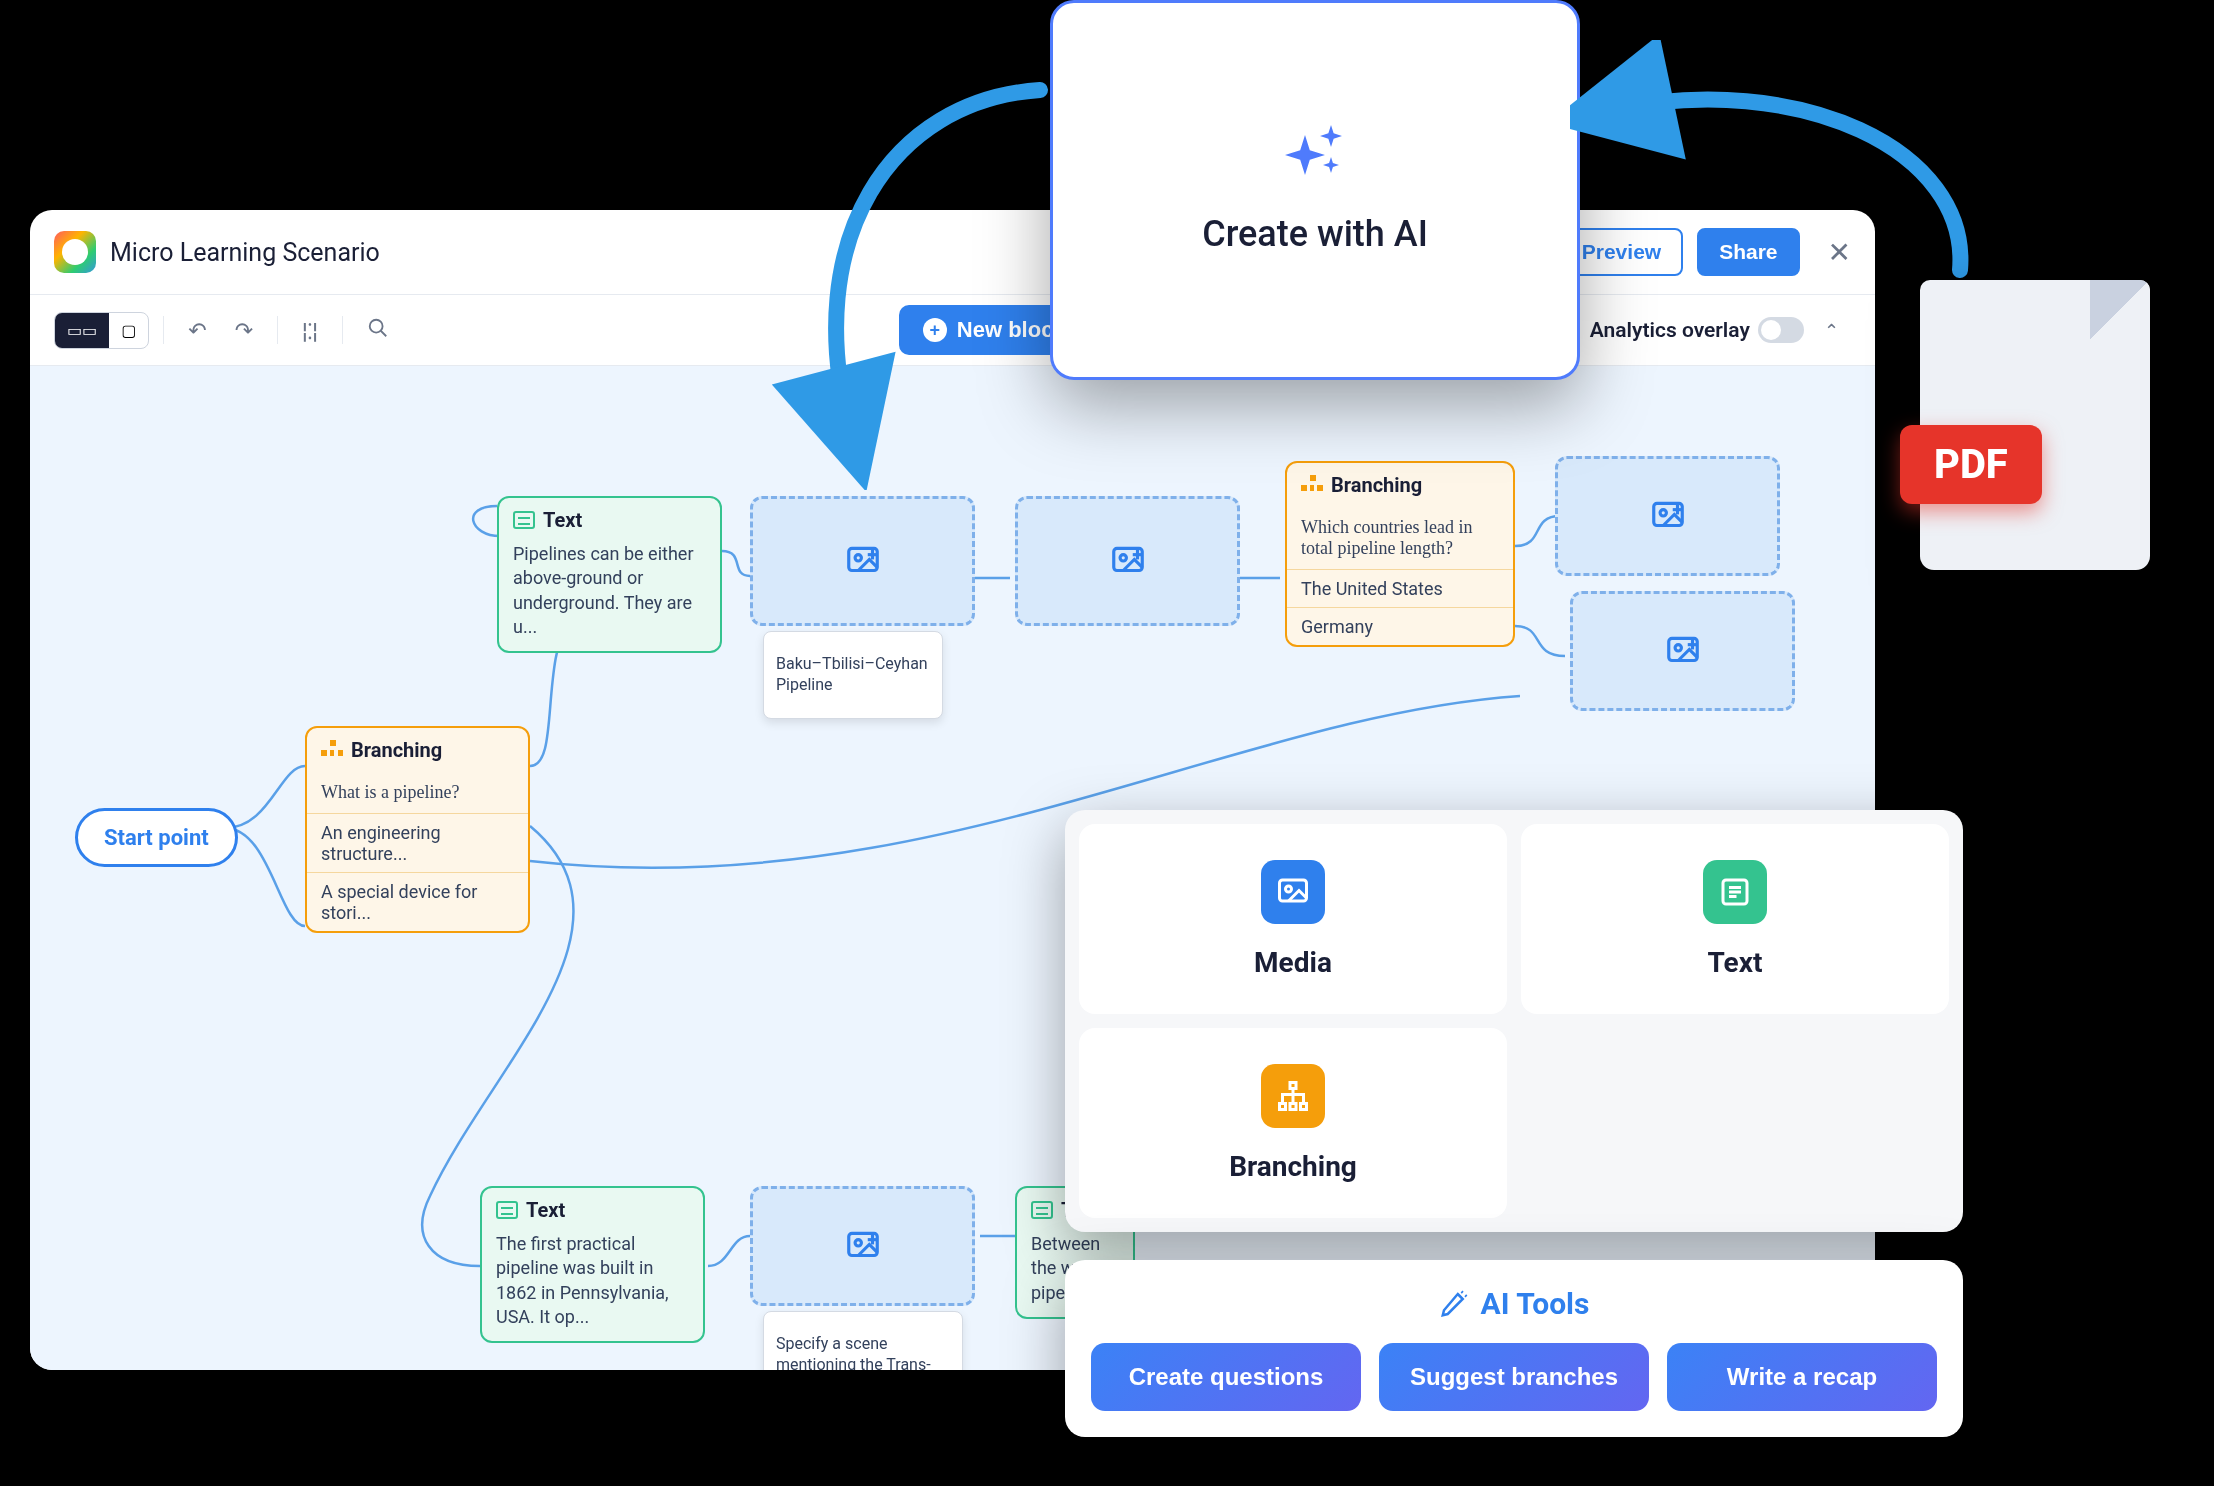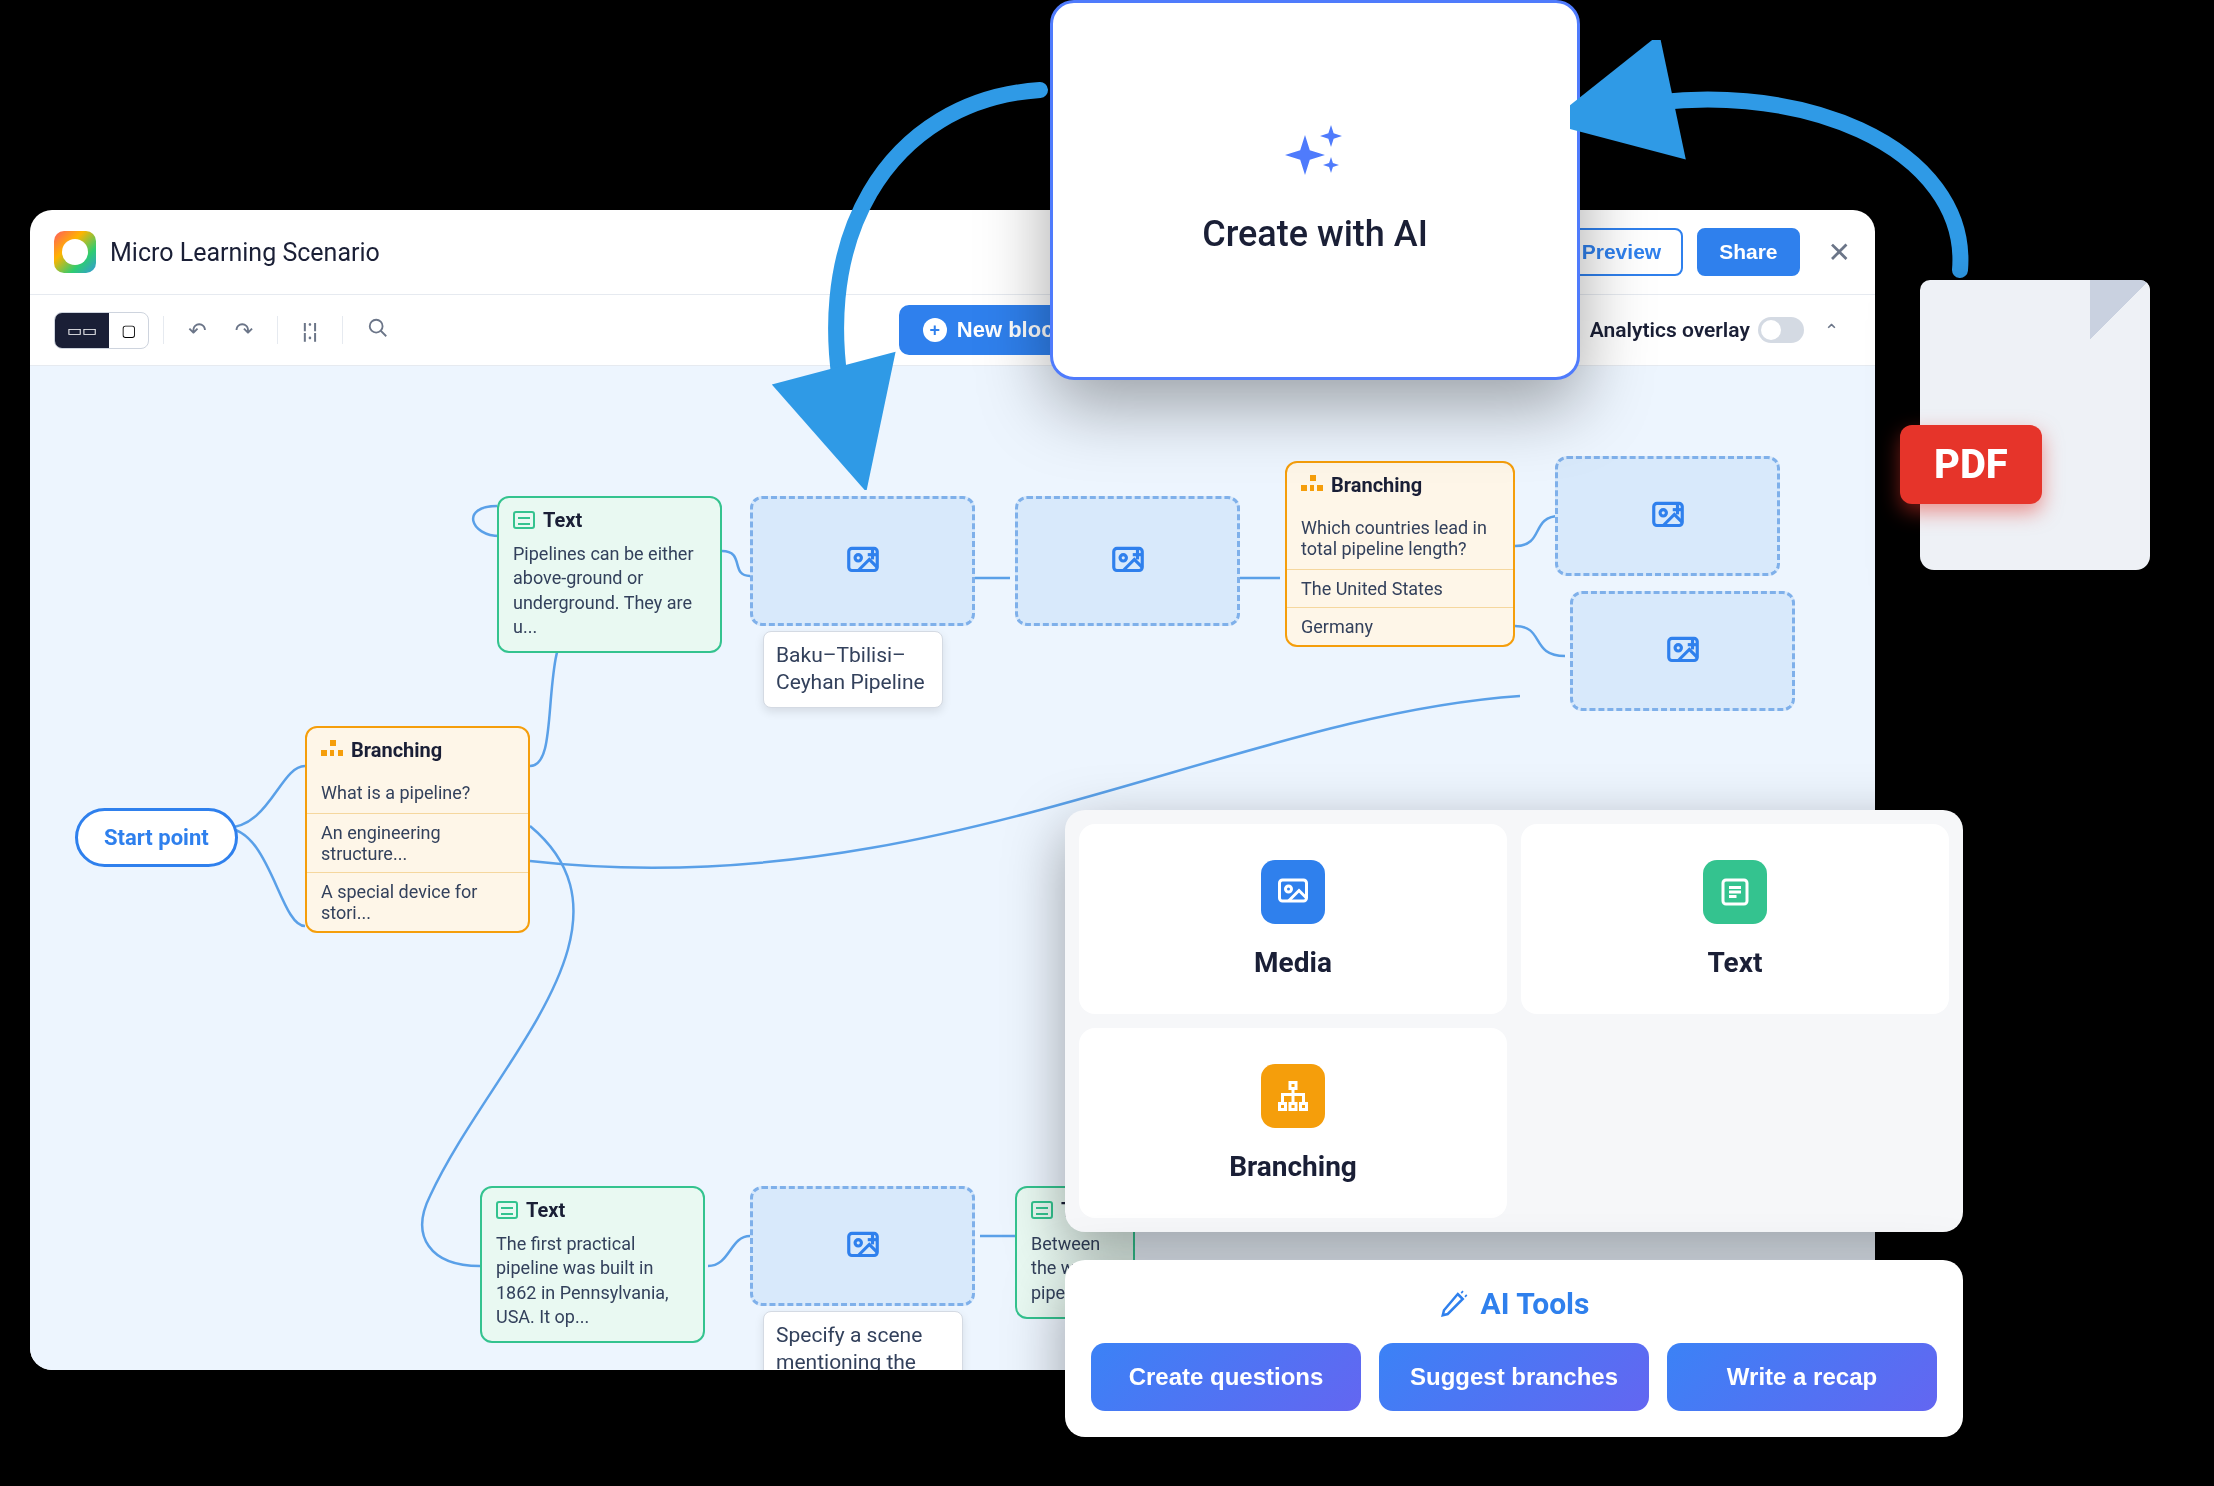--- a/index.html
+++ b/index.html
@@ -31,33 +31,33 @@
 .canvas { flex:1; background:#edf5fe; position:relative; overflow:hidden; }
 
 .node { position:absolute; border-radius:12px; font-size:18px; }
 .start-pt { border:3px solid #2f80ed; background:#fff; padding:14px 26px; color:#2f80ed; font-weight:700; border-radius:40px; font-size:22px; }
 .node-text { border:2px solid #34c38f; background:#e9f9f2; width:225px; }
 .node-branch { border:2px solid #f59e0b; background:#fef6e8; }
 .node-branch.b1 { width:225px; }
 .node-branch.b2 { width:230px; }
 .node-header { display:flex; align-items:center; gap:8px; padding:10px 14px; font-weight:700; color:#1a1f36; font-size:20px; }
 .node-body { padding:0 14px 12px; color:#33415c; line-height:1.35; }
-.branch-q { padding:10px 14px; border-bottom:1px solid #f5d79e; color:#33415c; }
+.branch-q { padding:10px 14px; border-bottom:1px solid #f5d79e; color:#33415c;font-family:Liberation Serif, serif; }
 .branch-op { padding:8px 14px; border-bottom:1px solid #f5d79e; color:#33415c; }
 .branch-op:last-child { border:none; }
 .icon-text { width:22px; height:18px; border:2px solid #34c38f; border-radius:3px; position:relative; }
 .icon-text::before, .icon-text::after { content:''; position:absolute; background:#34c38f; height:2px; left:3px; right:3px; }
 .icon-text::before { top:4px; } .icon-text::after { top:10px; }
 .icon-branch { width:22px; height:20px; position:relative; }
 .icon-branch::before { content:''; position:absolute; top:0; left:9px; width:6px; height:6px; background:#f59e0b; }
 .icon-branch::after { content:''; position:absolute; top:10px; left:0; right:0; height:6px; background:linear-gradient(to right,#f59e0b 0 25%,transparent 25% 40%,#f59e0b 40% 60%,transparent 60% 75%,#f59e0b 75% 100%); }
 
 .ph { position:absolute; border:3px dashed #7fb0ea; background:#d8e9fb; border-radius:12px; display:flex; align-items:center; justify-content:center; color:#2f80ed; font-size:28px; }
 
-.tooltip { position:absolute; background:#fff; border:1px solid #d4dae3; border-radius:8px; padding:10px 12px; font-size:21px; color:#33415c; width:180px; box-shadow:0 4px 10px rgba(0,0,0,.1); line-height:1.3; }
+.tooltip { position:absolute; background:#fff; border:1px solid #d4dae3; border-radius:8px; padding:22px 12px; font-size:16px; color:#33415c; width:180px; box-shadow:0 4px 10px rgba(0,0,0,.1); line-height:1.3; }
 
 svg.lines { position:absolute; top:0; left:0; width:100%; height:100%; pointer-events:none; }
 
 
 .ai-card { position:absolute; left:1050px; top:0; width:530px; height:380px; background:#fff; border:3px solid #4f7bfc; border-radius:24px; display:flex; flex-direction:column; align-items:center; justify-content:center; box-shadow:0 25px 70px rgba(0,0,0,.35); gap:28px; }
 .ai-card .sparkle { font-size:60px; }
 .ai-card .lbl { font-size:36px; font-weight:500; color:#1a1f36; }
 
 
 .tools-panel { position:absolute; left:1065px; top:810px; width:898px; background:#f6f7f9; border-radius:20px; box-shadow:0 20px 60px rgba(0,0,0,.35); padding:14px; display:grid; grid-template-columns:1fr 1fr; gap:14px; }

